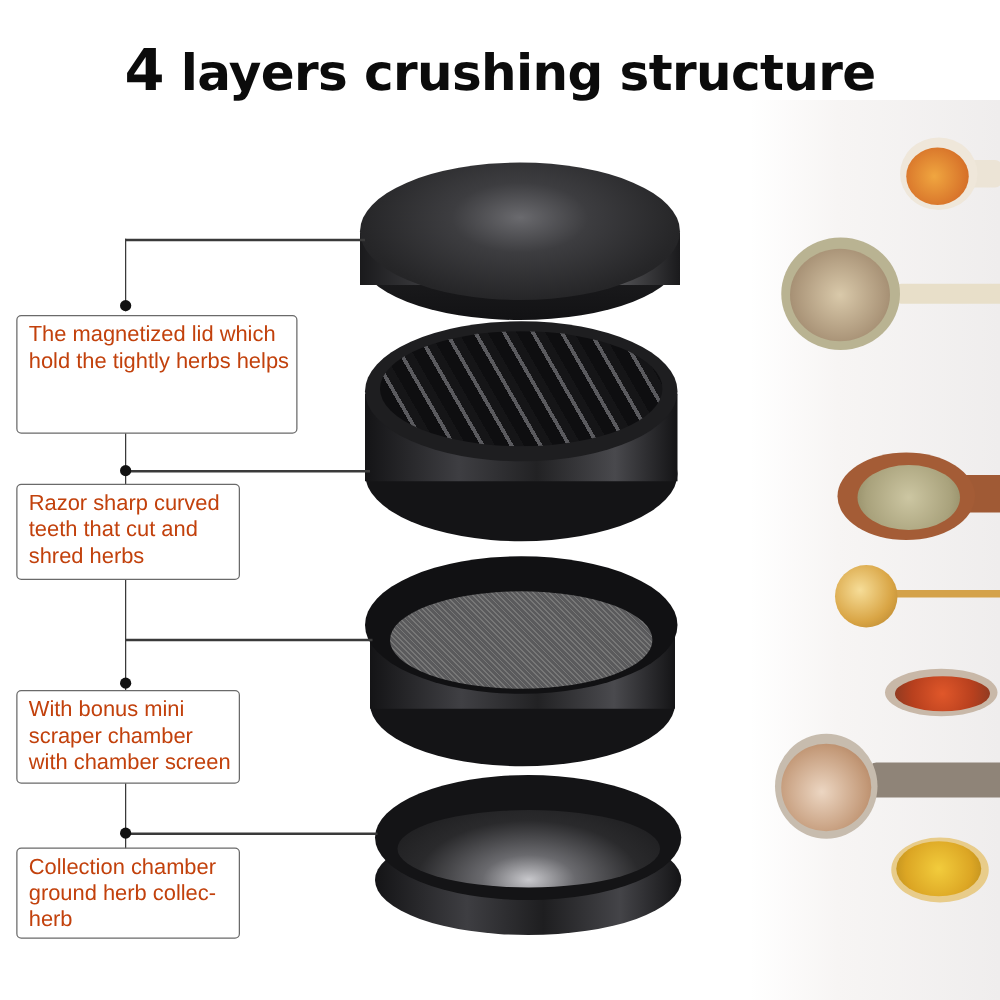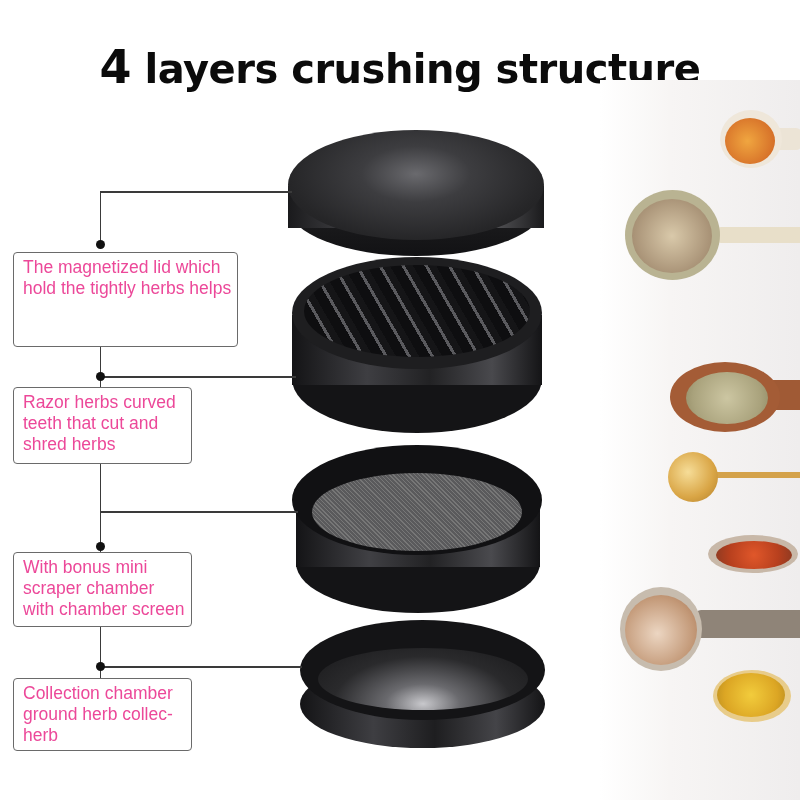--- a/index.html
+++ b/index.html
@@ -3,21 +3,21 @@
   <meta charset="utf-8">
   <style>
     html, body { margin: 0; padding: 0; }
     body {
       width: 800px; height: 800px; position: relative; overflow: hidden;
       background: #ffffff;
       font-family: "Liberation Sans", "DejaVu Sans", sans-serif;
       color: #111;
     }
     .title {
-      position: absolute; left: 0; top: 40px; width: 800px; text-align: center;
+      position: absolute; left: 0; top: 29px; width: 800px; text-align: center;
       font-family: "DejaVu Sans", "Liberation Sans", sans-serif;
       font-weight: bold; font-size: 40px; letter-spacing: -0.5px; color: #0b0b0b;
     }
     .title .num { font-size: 46px; }
 
     
     .spice-bg {
       position: absolute; right: 0; top: 80px; width: 200px; height: 720px;
       background: linear-gradient(90deg, #ffffff 0%, #f7f5f4 35%, #efeded 100%);
     }
@@ -27,21 +27,21 @@
     .spoon .fill { position: absolute; border-radius: 50%; }
 
     
     .line { position: absolute; background: #3a3a3a; }
     .dot { position: absolute; width: 9px; height: 9px; border-radius: 50%; background: #111; }
 
     .callout {
       position: absolute; left: 13px;
       border: 1.5px solid #6a6a6a; border-radius: 4px; background: #fff;
       font-size: 17.5px; line-height: 21px; padding: 4px 9px 6px 9px; box-sizing: border-box;
-      color: #ec4899;
+      color: #c2410c;
     }
     .callout span { display: block; white-space: nowrap; }
 
     
     .piece { position: absolute; }
     .ell { position: absolute; border-radius: 50%; }
   </style>
 </head>
 <body>
 
@@ -133,21 +133,21 @@
 <div class="line" style="left:99.5px;top:626px;width:1.5px;height:54px;"></div>
 <div class="line" style="left:100px;top:666px;width:202px;height:1.5px;"></div>
 <div class="dot" style="left:96px;top:662px;"></div>
 
 <div class="callout" style="top:252px;width:225px;height:95px;">
   <span>The magnetized lid which</span>
   <span>hold the tightly herbs helps</span>
 </div>
 
 <div class="callout" style="top:387px;width:179px;height:77px;">
-  <span>Razor herbs curved</span>
+  <span>Razor sharp curved</span>
   <span>teeth that cut and</span>
   <span>shred herbs</span>
 </div>
 
 <div class="callout" style="top:552px;width:179px;height:75px;">
   <span>With bonus mini</span>
   <span>scraper chamber</span>
   <span>with chamber screen</span>
 </div>
 

